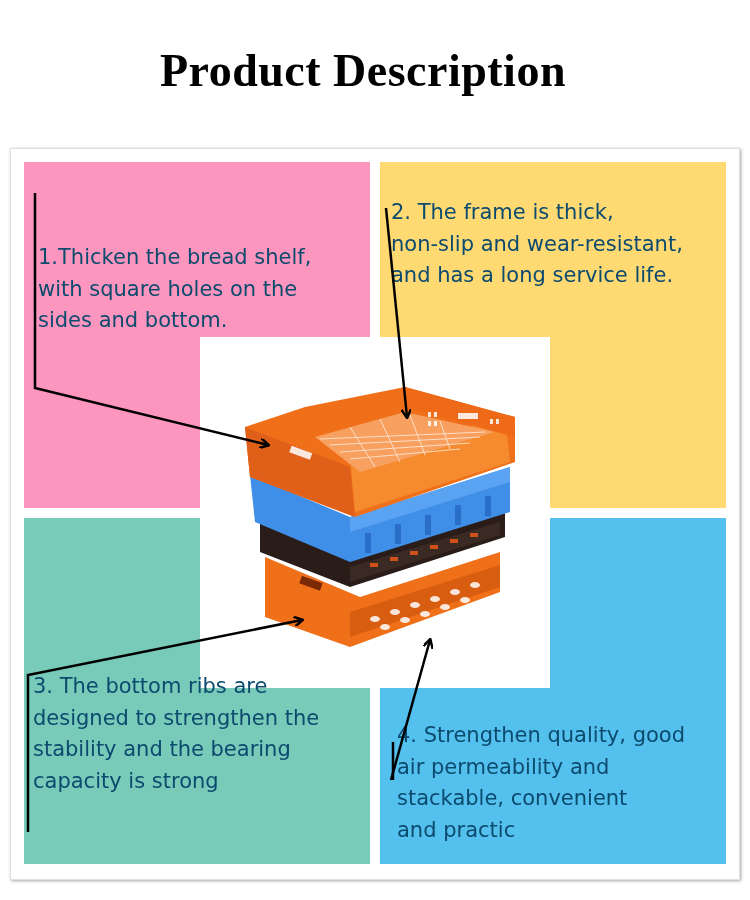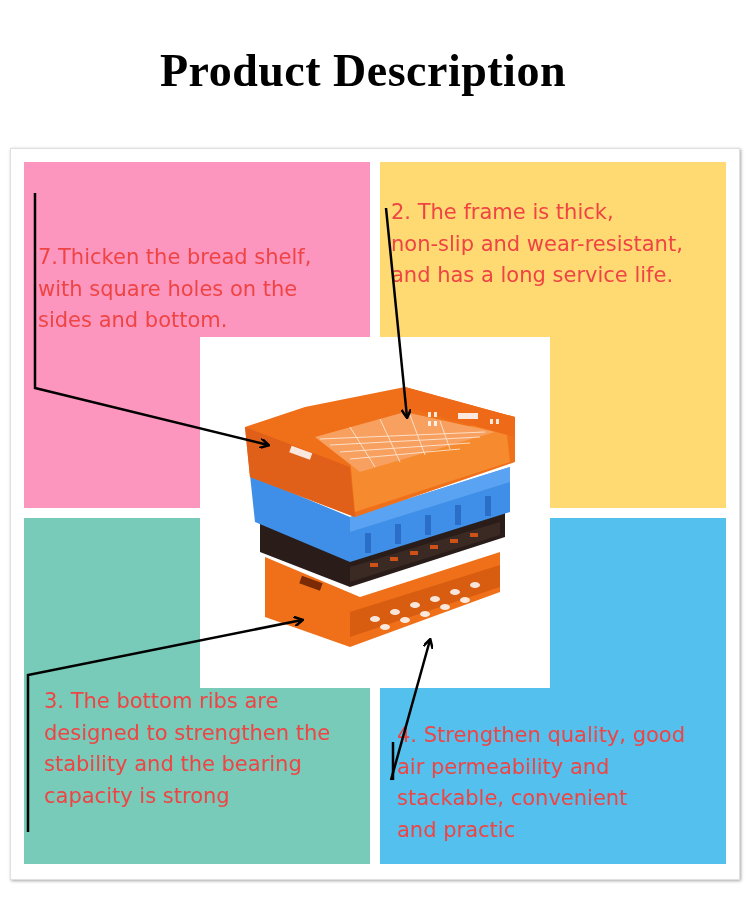--- a/index.html
+++ b/index.html
@@ -25,26 +25,26 @@
     .panel { position: absolute; }
     .p-pink   { left: 24px;  top: 162px; width: 346px; height: 346px; }
     .p-yellow { left: 380px; top: 162px; width: 346px; height: 346px; }
     .p-teal   { left: 24px;  top: 518px; width: 346px; height: 346px; }
     .p-blue   { left: 380px; top: 518px; width: 346px; height: 346px; }
     .center-box {
       position: absolute; left: 200px; top: 337px; width: 350px; height: 351px;
       background: #ffffff;
     }
     .caption {
-      position: absolute; font-size: 21px; line-height: 31.5px; color: #ef4444;
+      position: absolute; font-size: 21px; line-height: 31.5px; color: #0c4a6e;
       white-space: pre-line;
     }
     .c1 { left: 38px;  top: 242px; width: 330px; }
     .c2 { left: 391px; top: 197px; width: 335px; }
-    .c3 { left: 33px;  top: 686px; width: 335px; margin-left: 11px; }
+    .c3 { left: 33px;  top: 671px; width: 335px; }
     .c4 { left: 397px; top: 693px; width: 330px; margin-top: 27px; }
     svg.overlay { position: absolute; left: 0; top: 0; }
   </style>
 </head>
 <body>
 
 <div class="title">Product Description</div>
 
 <div class="frame"></div>
 
@@ -123,21 +123,21 @@
           <rect x="234" y="84" width="3" height="5"></rect>
         <rect x="258" y="76" width="20" height="6"></rect>
         <rect x="290" y="82" width="3" height="5"></rect>
           <rect x="296" y="82" width="3" height="5"></rect>
         <rect x="90" y="112" width="22" height="7" transform="rotate(20 100 115)"></rect>
       </g>
     </g>
   </svg>
 </div>
 
-<div class="caption c1">7.Thicken the bread shelf,
+<div class="caption c1">1.Thicken the bread shelf,
 with square holes on the
 sides and bottom.</div>
 <div class="caption c2">2. The frame is thick,
 non-slip and wear-resistant,
 and has a long service life.</div>
 <div class="caption c3">3. The bottom ribs are
 designed to strengthen the
 stability and the bearing
 capacity is strong</div>
 <div class="caption c4">4. Strengthen quality, good

